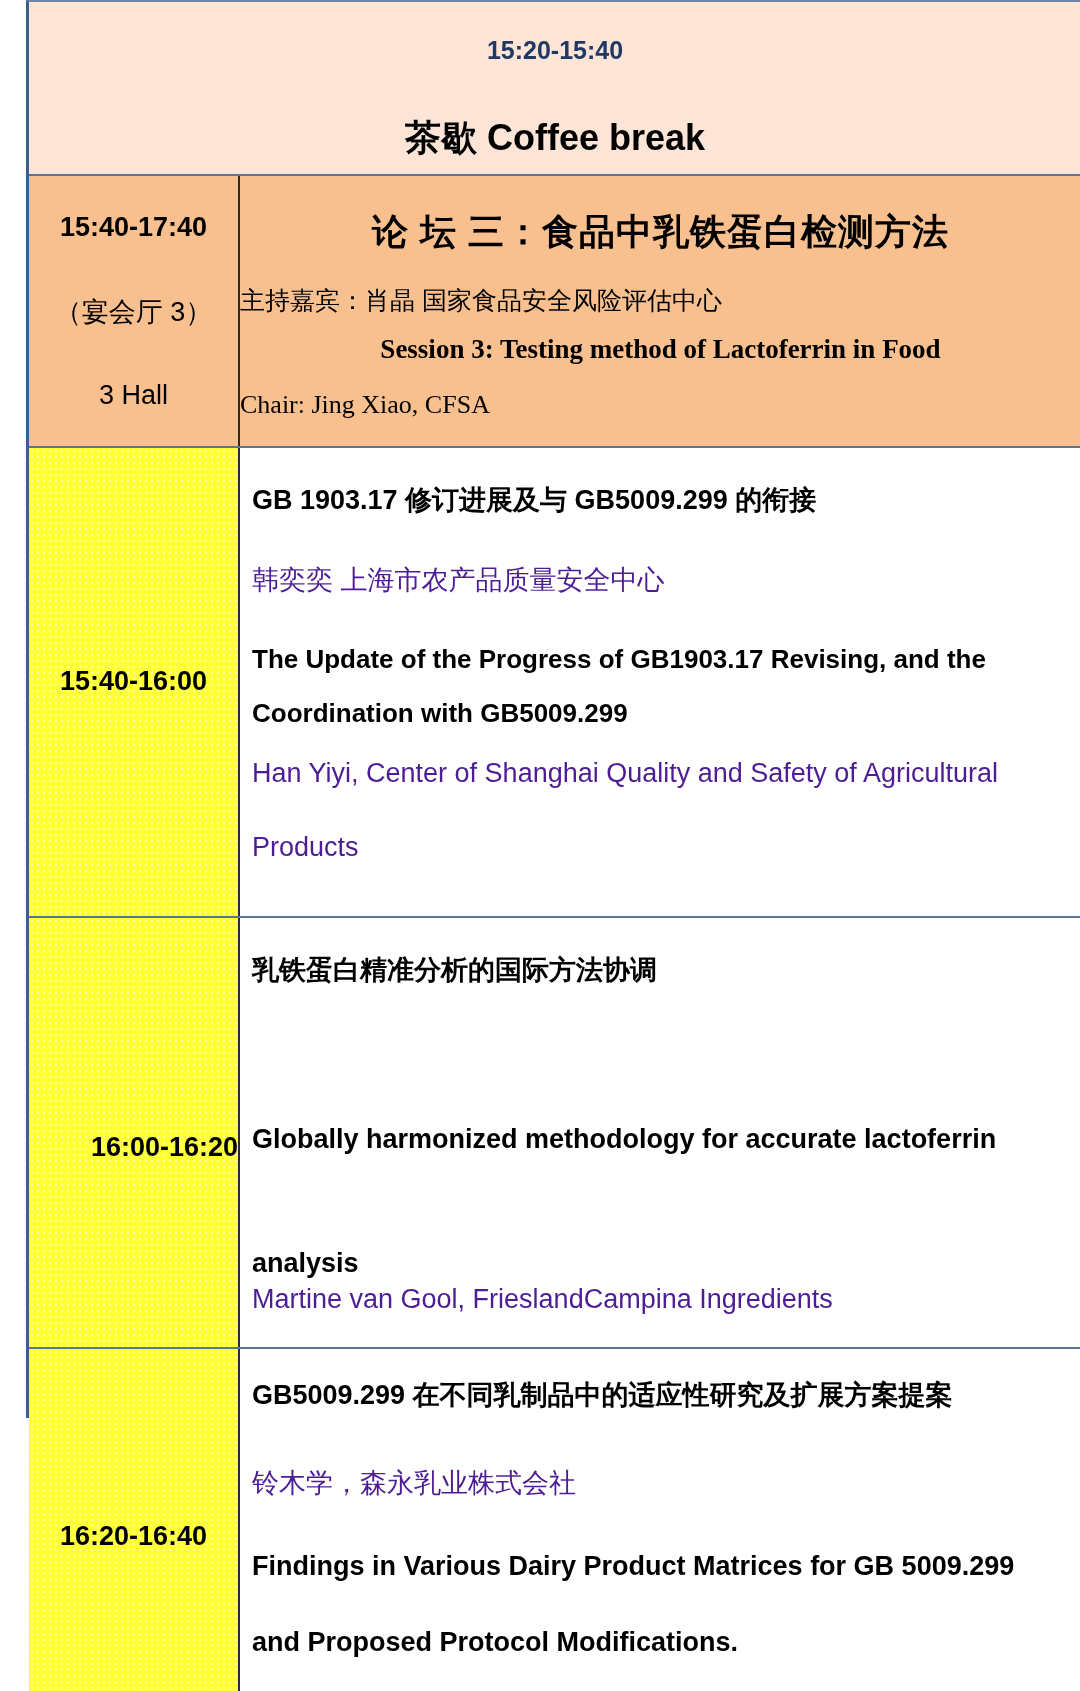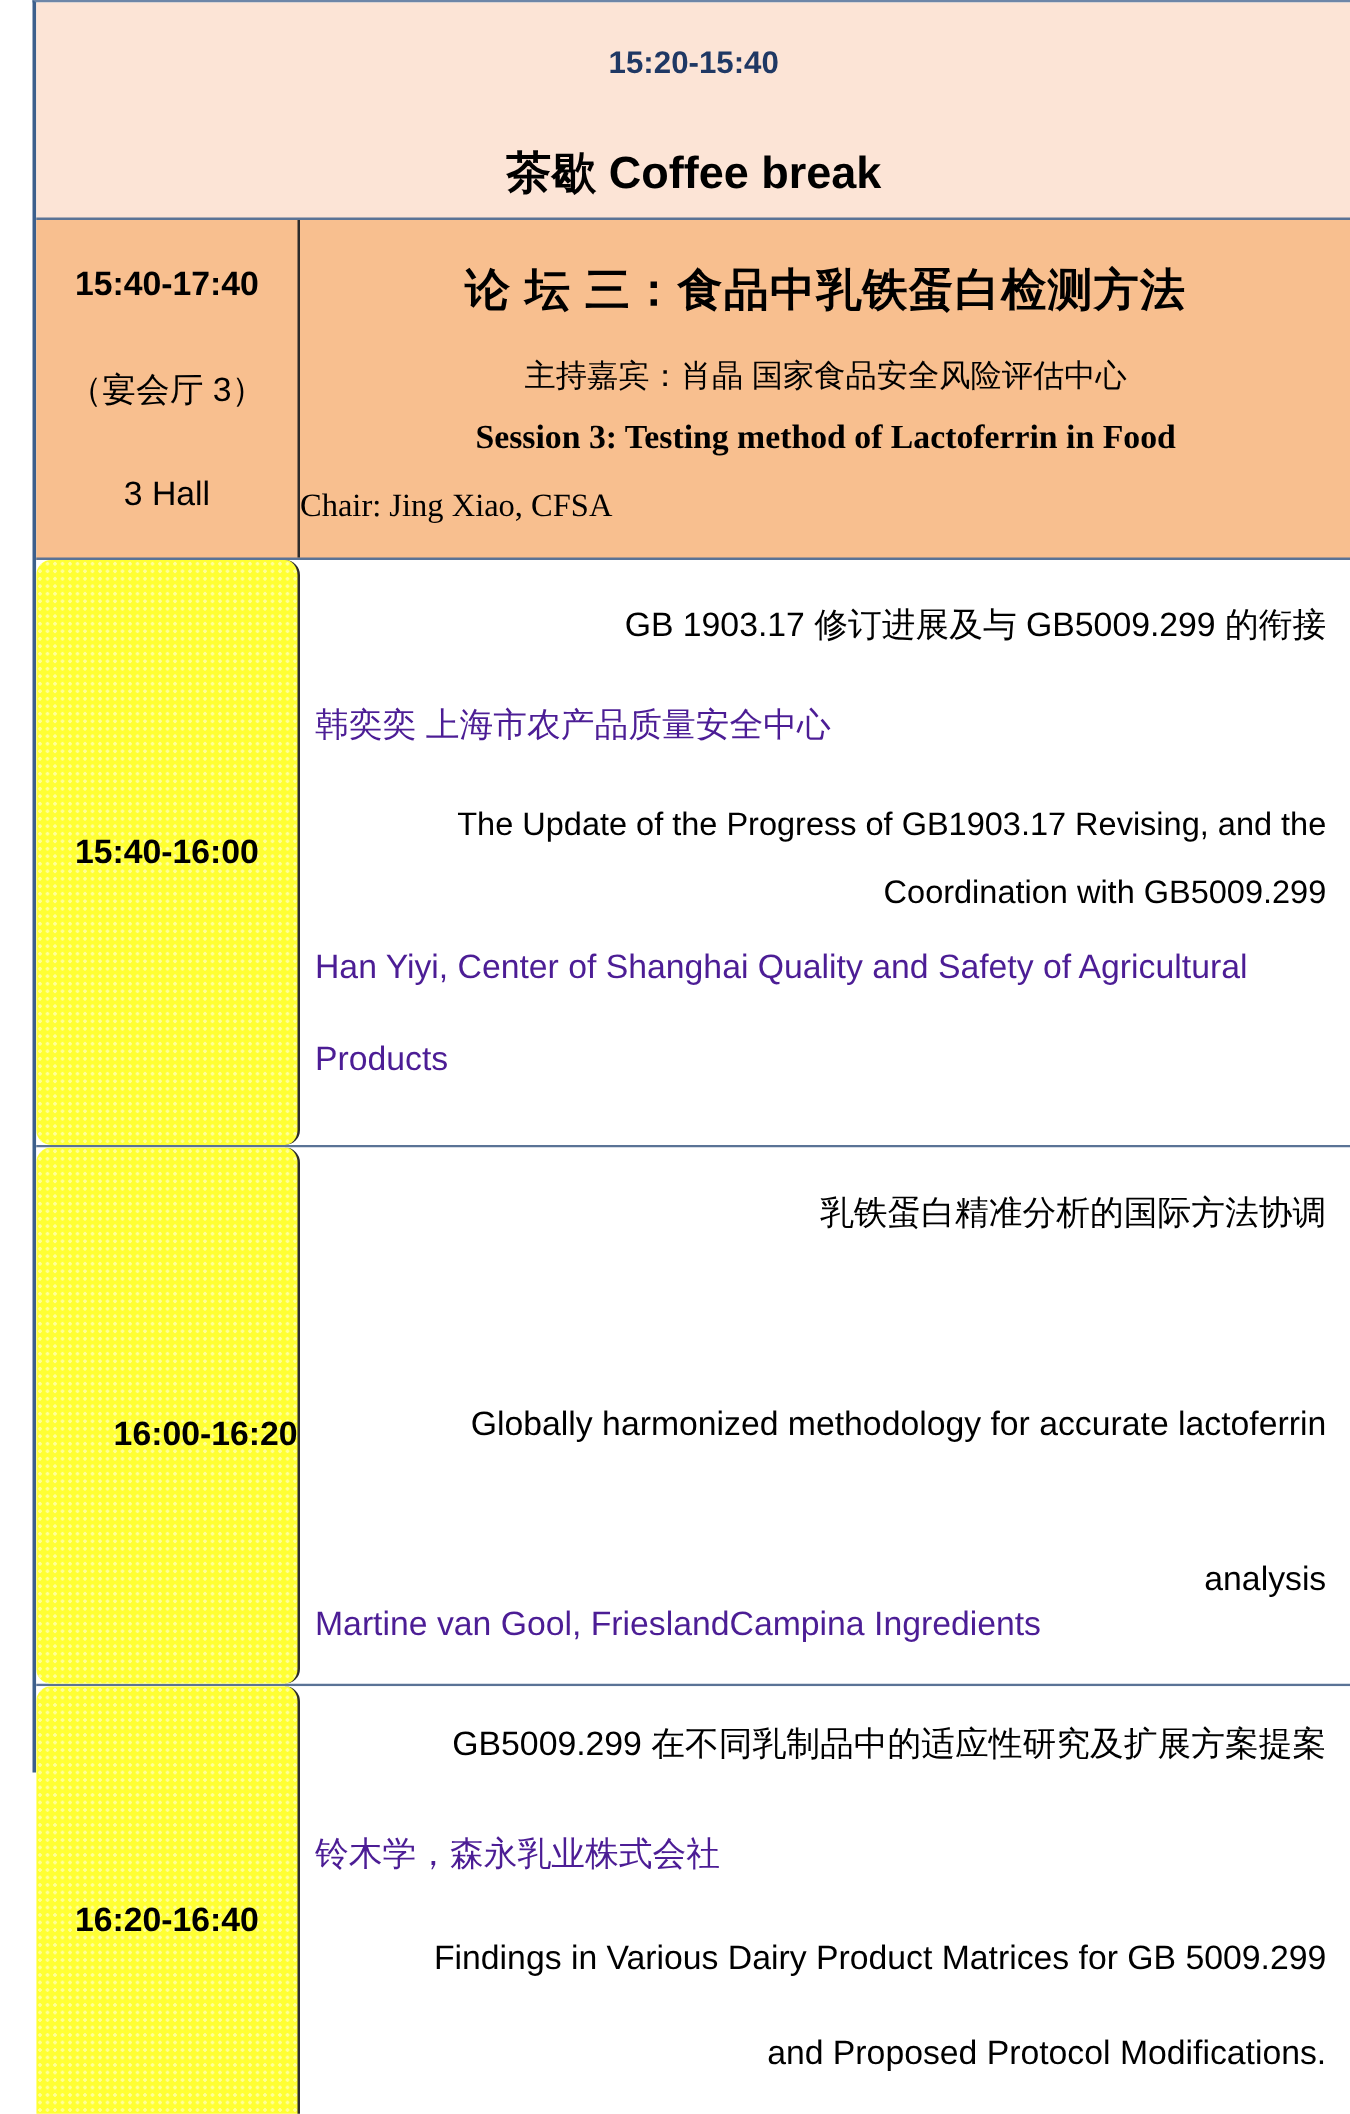--- a/index.html
+++ b/index.html
@@ -13,33 +13,32 @@
   .break-time { position: absolute; left: 0; right: 0; top: 34px; font-size: 25px; color: #1f3864; font-weight: bold; }
   .break-title { position: absolute; left: 0; right: 0; top: 112px; font-size: 36px; font-weight: bold; }
   .session-row { position: absolute; left: 0; top: 174px; width: 100%; height: 272px;
                  background: #f8bf8f; border-bottom: 2px solid #5a7396; box-sizing: border-box; }
   .time-col { position: absolute; left: 0; width: 211px; height: 100%; border-right: 2px solid #2b2b2b; box-sizing: border-box; text-align: center; }
   .content-col { position: absolute; left: 211px; right: 0; height: 100%; }
   .s-time { position: absolute; left: 0; right: 0; top: 36px; font-size: 27px; font-weight: bold; }
   .s-room { position: absolute; left: 0; right: 0; top: 118px; font-size: 27px; }
   .s-hall { position: absolute; left: 0; right: 0; top: 204px; font-size: 27px; }
   .s-title-cn { position: absolute; left: 0; right: 0; top: 32px; text-align: center; font-size: 36px; font-weight: bold; letter-spacing: 1px; }
-  .s-chair-cn { position: absolute; left: 0; right: 0; top: 108px; text-align: center; font-size: 25px; }
+  .s-chair-cn { position: absolute; left: 0; right: 0; top: 108px; text-align: left; font-size: 25px; }
   .s-title-en { position: absolute; left: 0; right: 0; top: 158px; text-align: center; font-size: 27px; font-weight: bold; font-family: "Liberation Serif", serif; }
   .s-chair-en { position: absolute; left: 0; right: 0; top: 214px; text-align: left; font-size: 26px; font-family: "Liberation Serif", serif; }
   .talk-row { position: absolute; left: 0; width: 100%; border-bottom: 2px solid #5a7396; box-sizing: border-box; background: #ffffff; }
   .talk-row .time-col {
     background-color: #ffff33;
     background-image: radial-gradient(circle, #ffff99 1.2px, transparent 1.6px);
     background-size: 6px 6px;
-    border-radius: 12px;
   }
   .t-time { position: absolute; left: 0; right: 0; font-size: 27px; font-weight: bold; }
   .line { position: absolute; left: 12px; right: 20px; font-size: 27px; white-space: nowrap; }
-  .bold { font-weight: normal; text-align: right; }
+  .bold { font-weight: bold; }
   .light { color: #4c1d95; }
 </style>
 </head>
 <body>
 
 <div class="table">
 
   <div class="break-row">
     <div class="break-time">15:20-15:40</div>
     <div class="break-title">茶歇  Coffee break</div>

